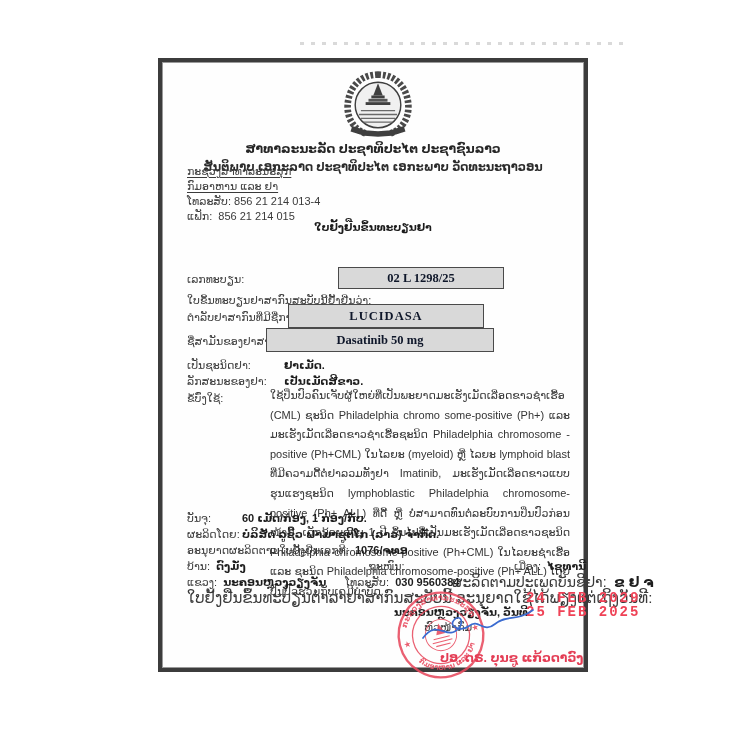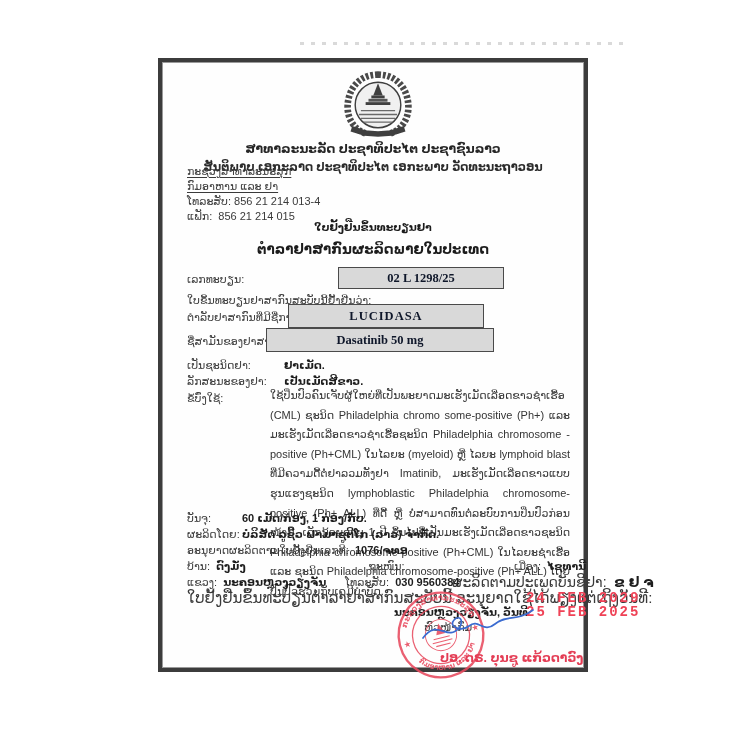--- a/index.html
+++ b/index.html
@@ -60,21 +60,20 @@
     <div class="abs lao" style="left:25px;top:132px;">
       <span>ໂທລະສັບ:</span>
       <span>856 21 214 013-4</span>
     </div>
     <div class="abs lao" style="left:25px;top:147px;">
       <span>ແຟັກ:</span>&nbsp;
       <span>856 21 214 015</span>
     </div>
 
     <div class="abs lao center title1">ໃບຢັ້ງຢືນຂຶ້ນທະບຽນຢາ</div>
-    <div class="abs lao center title2">ຕຳລາຢາສາກົນຜະລິດພາຍໃນປະເທດ</div>
 
     <div class="abs lao" style="left:25px;top:210px;">ເລກທະບຽນ:</div>
     <div class="valbox" style="left:176px;top:205px;width:164px;">
       <span>02 L 1298/25</span>
     </div>
 
     <div class="abs lao" style="left:25px;top:231px;">ໃບຂຶ້ນທະບຽນຢາສາກົນສະບັບນີ້ຢັ້ງຢືນວ່າ:</div>
 
     <div class="abs lao" style="left:25px;top:248px;">ຕຳລັບຢາສາກົນທີ່ມີຊື່ການຄ້າ:</div>
     <div class="valbox" style="left:126px;top:242px;width:194px;height:22px;letter-spacing:1px;">

